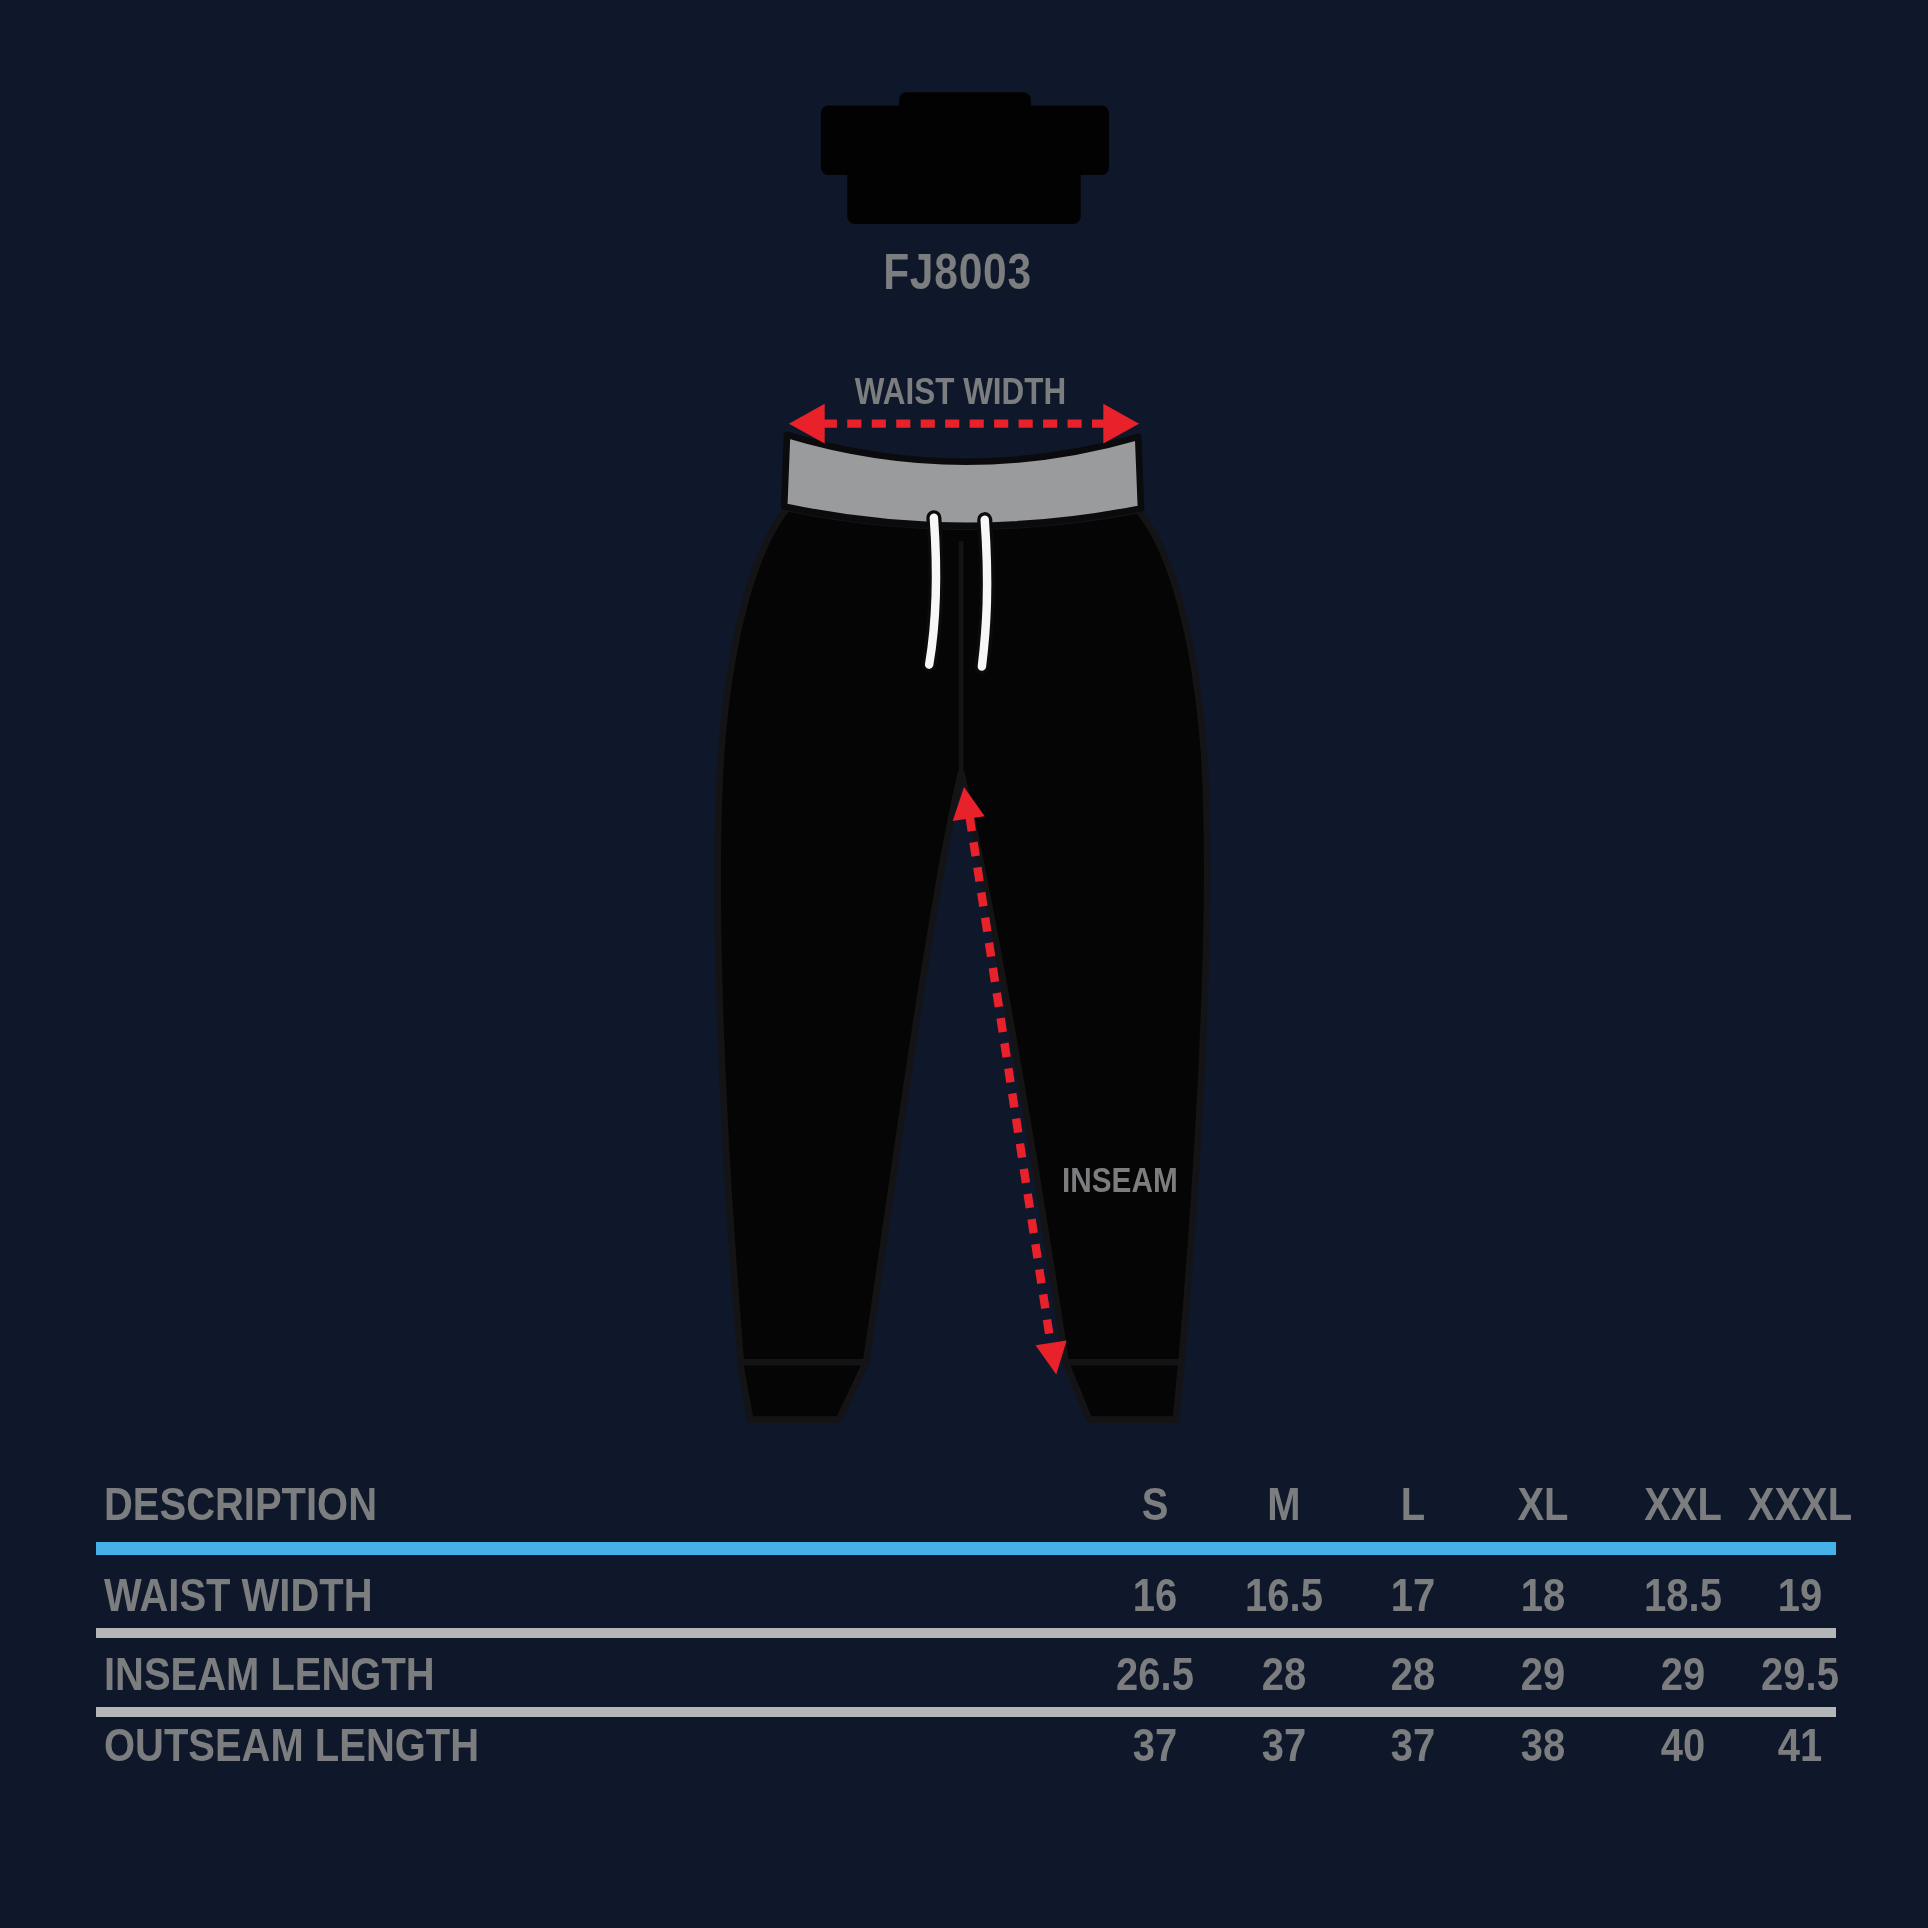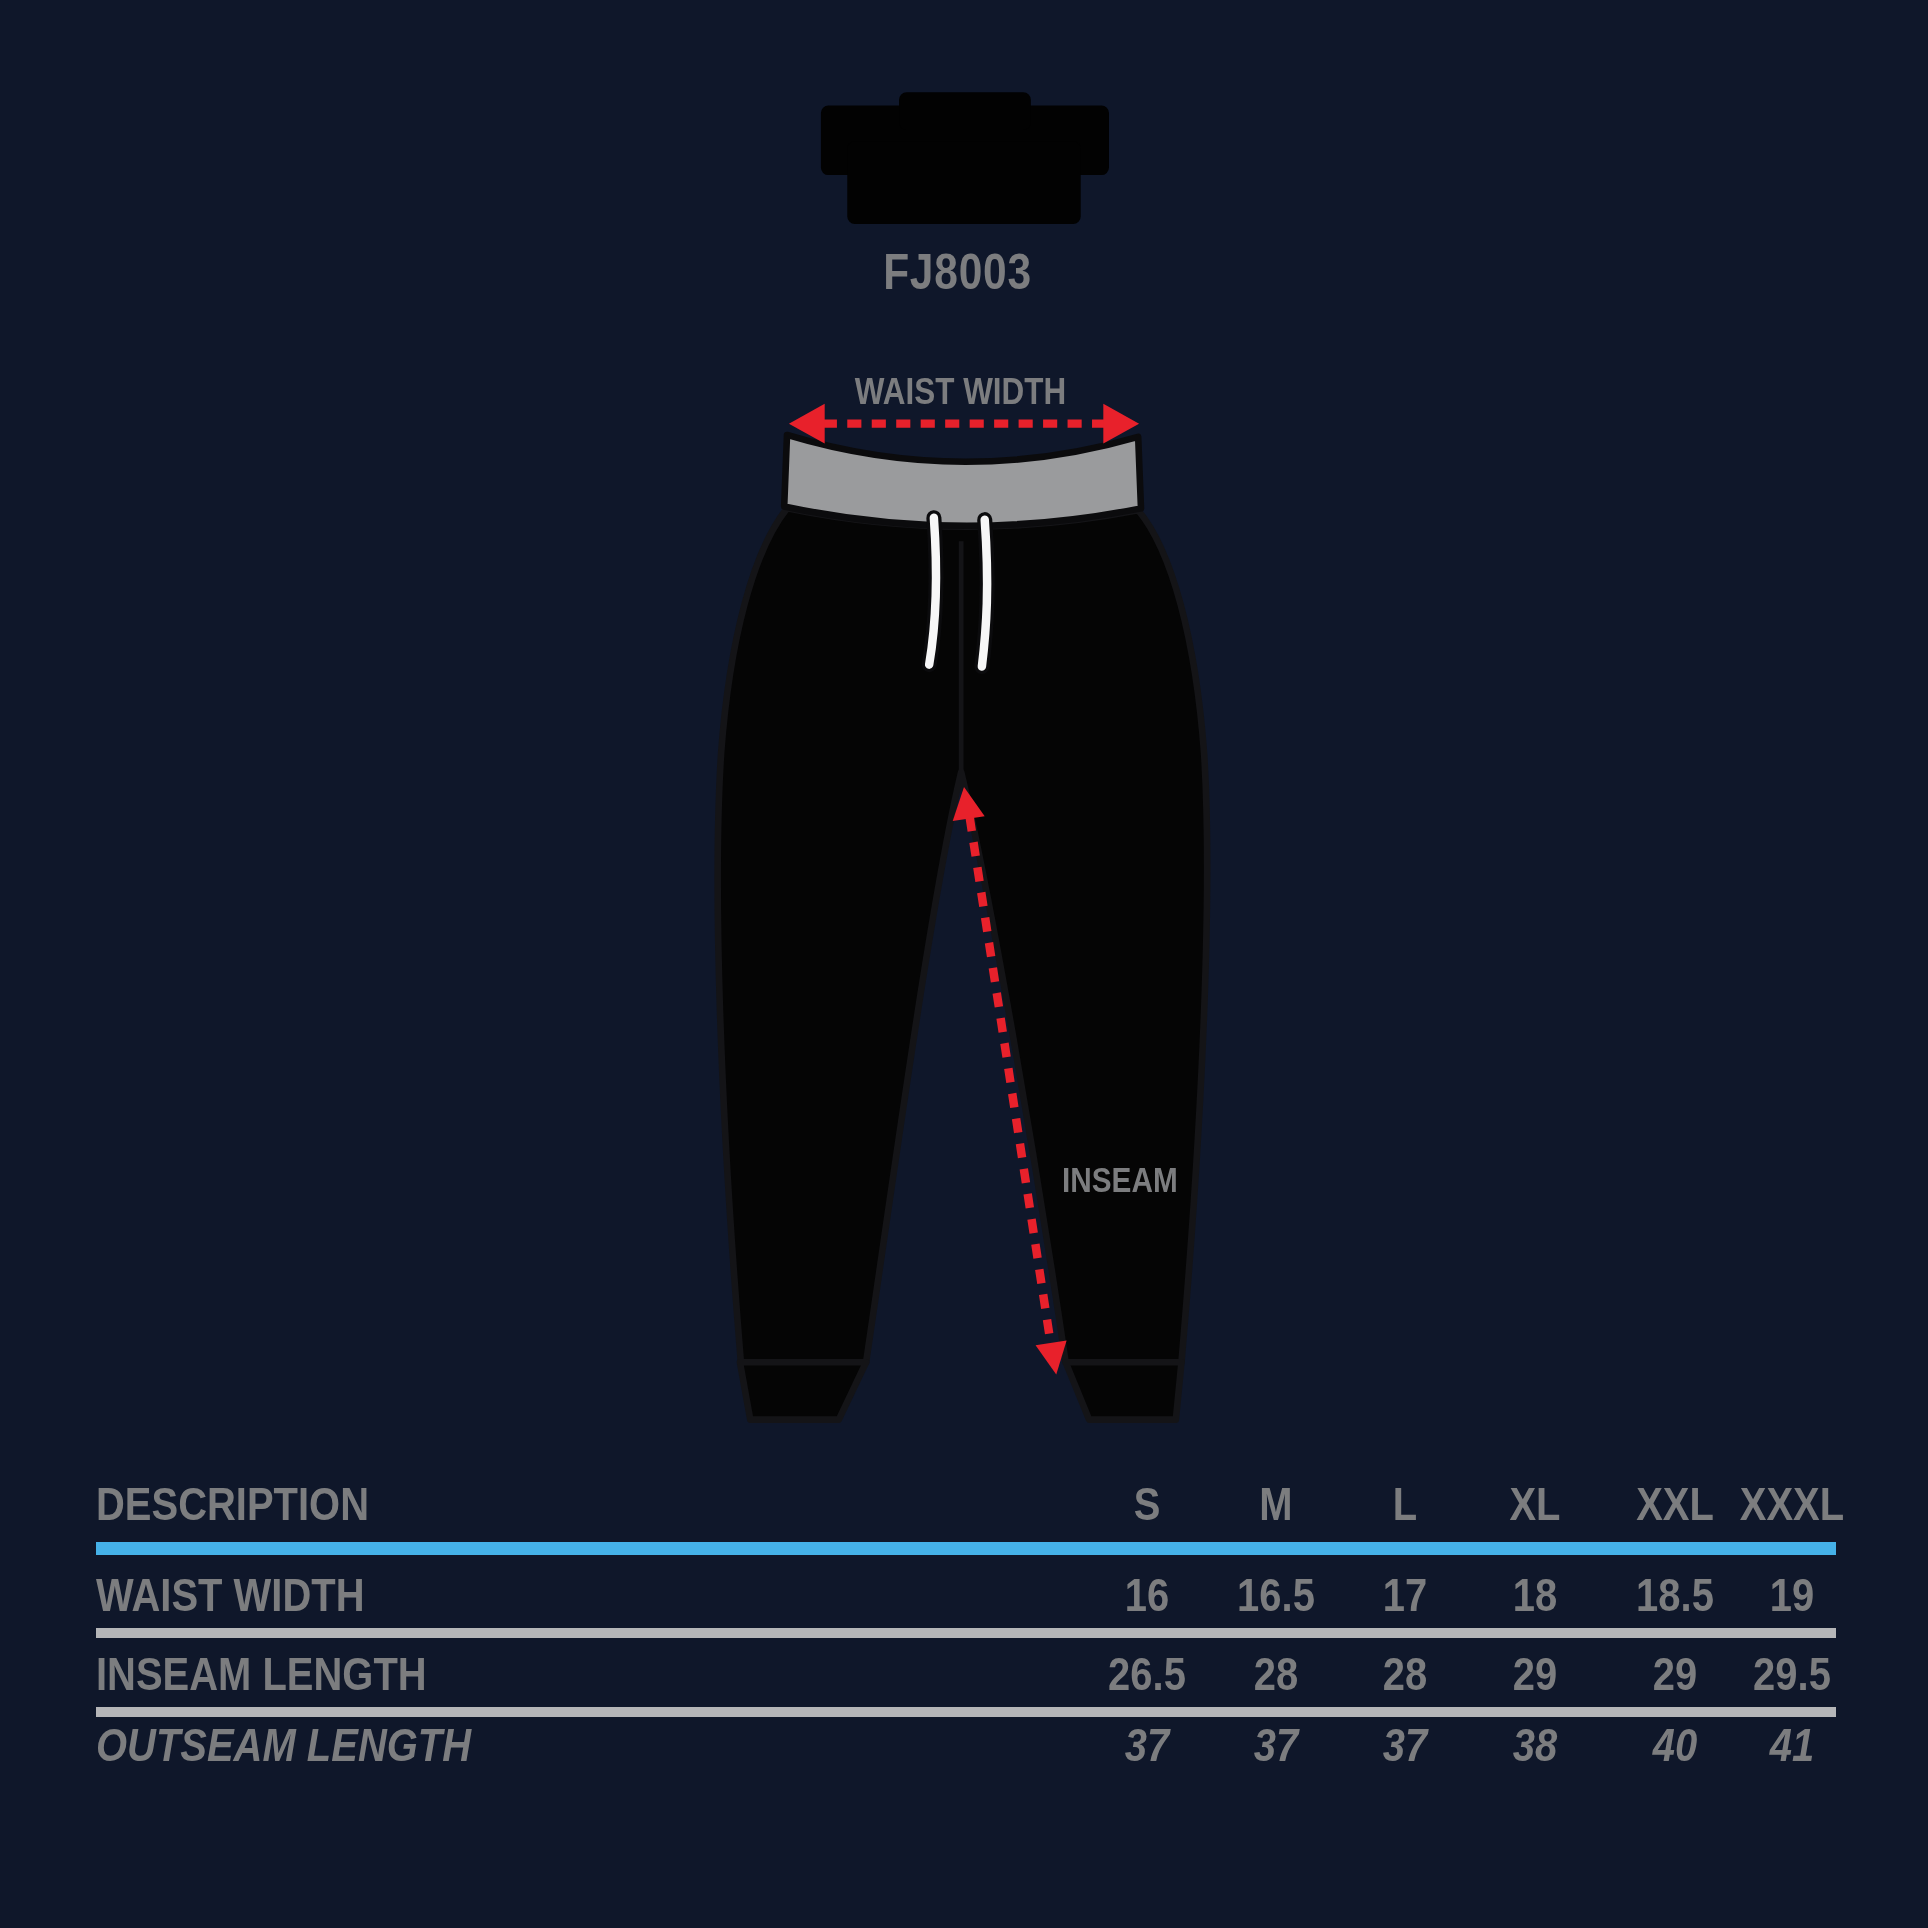--- a/index.html
+++ b/index.html
@@ -9,25 +9,25 @@
   .gtext{position:absolute;color:#7c7d7f;font-weight:bold;line-height:1;white-space:nowrap;}
   .cond{transform:scaleX(0.85);transform-origin:left center;}
   .condc{transform:scaleX(0.85);transform-origin:center center;}
   #product-code{left:769px;top:247px;width:377px;text-align:center;font-size:50px;letter-spacing:0.9px;}
   #waist-width-label{left:772px;top:373px;width:377px;text-align:center;font-size:37px;}
   #inseam-label{left:1062px;top:1162px;font-size:35px;}
   .rule{position:absolute;left:96px;width:1740px;}
   #header-rule{top:1542px;height:13px;}
   #row-rule-1{top:1628px;height:10.4px;}
   #row-rule-2{top:1707px;height:10.4px;}
-  .trow{position:absolute;left:0;top:0;width:1692px;height:56px;}
+  .trow{position:absolute;left:8px;top:0;width:1692px;height:56px;}
   .tlabel{position:absolute;left:96px;font-size:47px;}
   .tcell{position:absolute;width:160px;text-align:center;font-size:47px;transform:scaleX(0.85);transform-origin:center center;}
   .c0{left:1067px;} .c1{left:1196px;} .c2{left:1325px;} .c3{left:1455px;} .c4{left:1595px;} .c5{left:1712px;}
-  .rh{top:1480px;} .r1{top:1571px;} .r2{top:1650px;} .r3{top:1721px;font-style:italic;}
+  .rh{top:1480px;} .r1{top:1571px;} .r2{top:1650px;} .r3{top:1721px;}
 </style>
 </head>
 <body>
 
 <div id="canvas">
 
   <svg id="diagram-svg" width="1928" height="1928" viewBox="0 0 2048 2048">
 
     <g fill="#020202">
       <rect x="872" y="112" width="306" height="74" rx="8"></rect>

